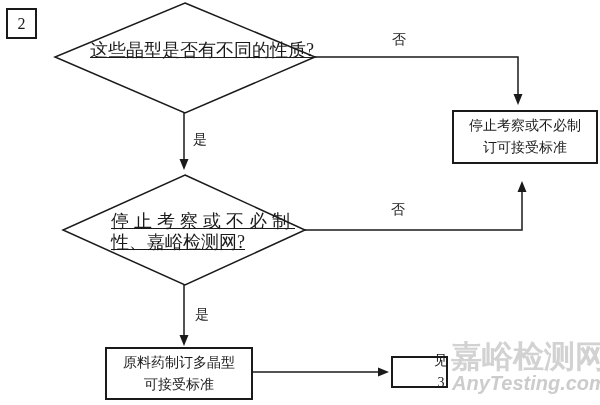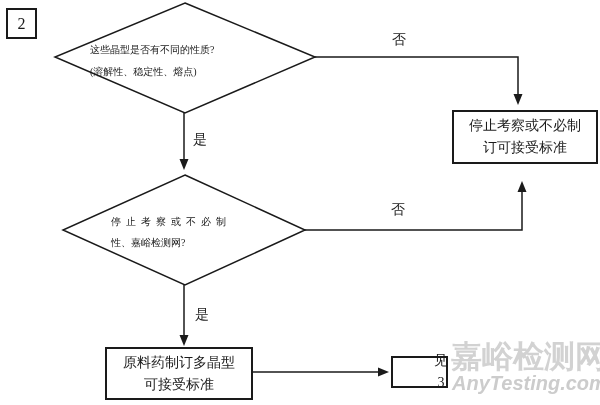--- a/index.html
+++ b/index.html
@@ -29,23 +29,24 @@
   }
   .ref-box {
     left: 6px; top: 8px; width: 31px; height: 31px;
     font-size: 16px; line-height: 16px;
   }
   .stop-box { left: 452px; top: 110px; width: 146px; height: 54px; }
   .api-box  { left: 105px; top: 347px; width: 148px; height: 53px; }
   .see-box  { left: 391px; top: 356px; width: 57px; height: 32px; padding-left: 43px; }
   .dtext {
     position: absolute;
-    font-size: 10px;
+    font-size: 18px;
     white-space: nowrap;
     z-index: 2;
+    text-decoration: underline;
   }
   .d1-text { left: 90px;  top: 39px;  line-height: 22px; }
   .d2-text { left: 111px; top: 211px; line-height: 21px; }
   .d2-text .l1 { letter-spacing: 5px; }
   .dtext span { display: block; }
   .branch-label {
     position: absolute;
     font-size: 14px;
     line-height: 15px;
     z-index: 2;
@@ -101,21 +102,20 @@
     <path d="M253,372 L379,372" fill="none" stroke="#1a1a1a" stroke-width="1.5"></path>
     <polygon points="389,372 378,367.5 378,376.5" fill="#1a1a1a"></polygon>
   </svg>
 
   <div class="box ref-box">
     <span>2</span>
   </div>
 
   <div class="dtext d1-text">
     <span class="l1">这些晶型是否有不同的性质?</span>
-    <span class="l2">(溶解性、稳定性、熔点)</span>
   </div>
 
   <div class="dtext d2-text">
     <span class="l1">停止考察或不必制</span>
     <span class="l2">性、嘉峪检测网?</span>
   </div>
 
   <div class="box stop-box">
     <span>停止考察或不必制</span>
     <span>订可接受标准</span>

